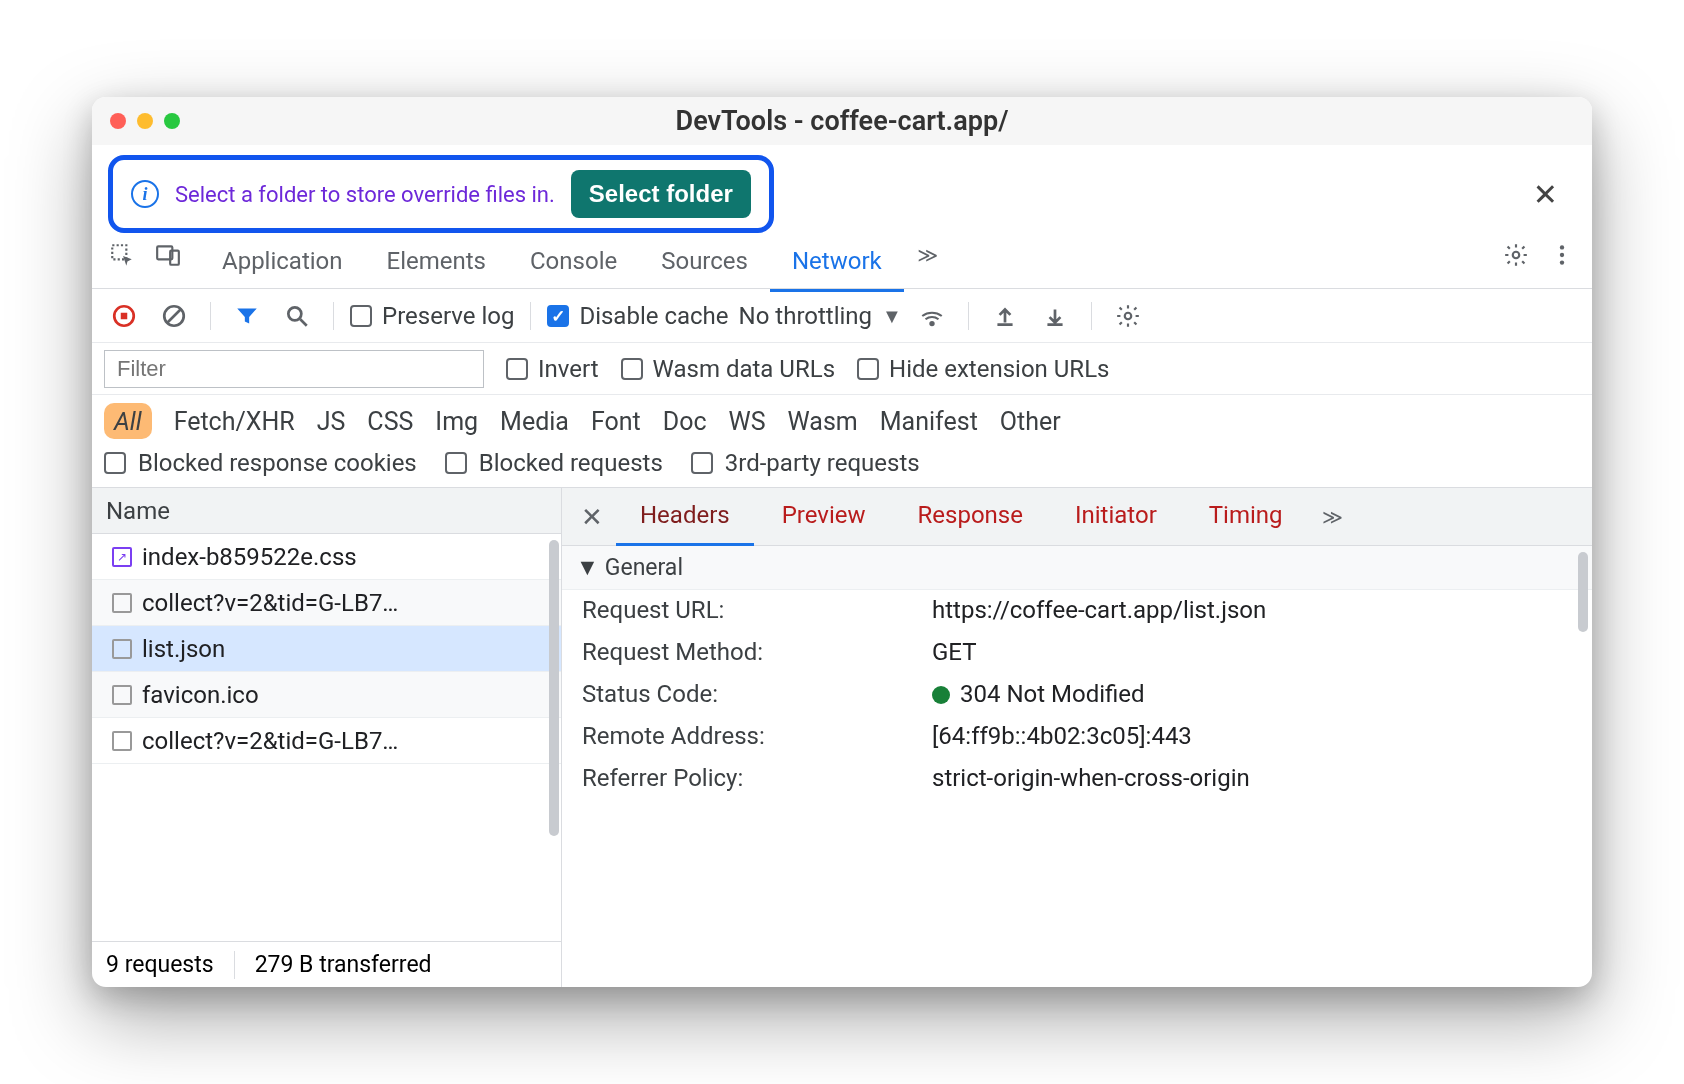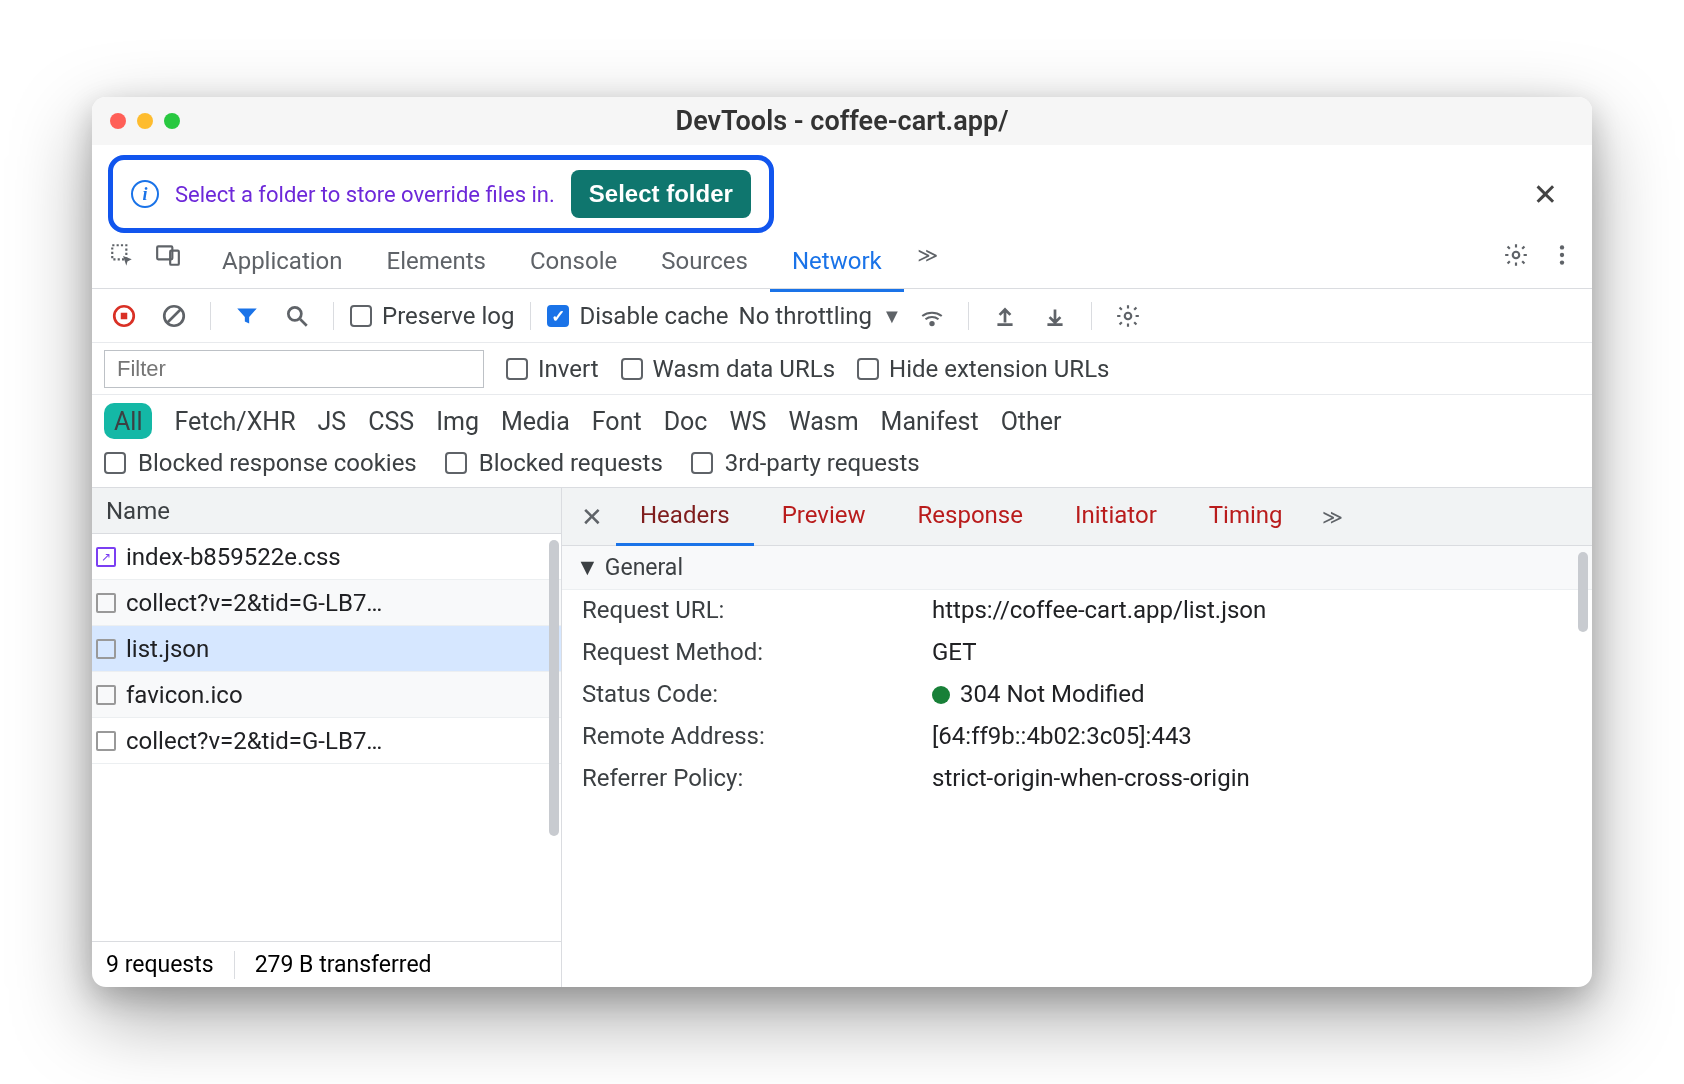--- a/index.html
+++ b/index.html
@@ -100,37 +100,37 @@
   }
   .toolbar4 {
     display:flex; align-items:center; flex-wrap:wrap; padding: 8px 12px 4px;
     gap: 22px; font-size: 25px; color: #3c4043;
   }
   .pill {
     display:inline-flex; align-items:center; justify-content:center;
     min-width: 44px; height: 36px; padding: 0 10px;
     border-radius: 10px; cursor:pointer;
   }
-  .pill.active { background: #14b8a6; }
+  .pill.active { background: #fdba74; font-style: italic; }
   .toolbar5 {
     display:flex; align-items:center; padding: 6px 12px 10px;
     gap: 28px; font-size: 25px; color: #3c4043;
     border-bottom: 1px solid #dadce0;
   }
   .toolbar5 .chk-row { gap: 12px; }
   .main { flex:1; display:flex; overflow:hidden; }
   .left-panel { width: 470px; border-right: 1px solid #dadce0; display:flex; flex-direction:column; position:relative; }
   .col-header {
     height: 46px; display:flex; align-items:center; padding: 0 14px;
     font-size: 24px; color:#3c4043; background:#f1f3f4; border-bottom:1px solid #dadce0;
   }
   .req-list { flex:1; overflow:hidden; }
   .req-row {
     display:flex; align-items:center; gap:10px; height: 46px;
-    padding: 0 4px; font-size: 24px; color:#202124;
+    padding: 0 20px; font-size: 24px; color:#202124;
     border-bottom: 1px solid #eceff1; cursor:pointer;
     white-space: nowrap; overflow:hidden; text-overflow:ellipsis;
   }
   .req-row.alt { background:#f8f9fa; }
   .req-row.selected { background:#d6e7ff; }
   .file-icon {
     width: 20px; height: 20px; border: 2px solid #999; border-radius:2px;
     display:inline-block; position:relative; flex-shrink:0;
   }
   .file-icon.css { border-color:#7b3ff2; }

